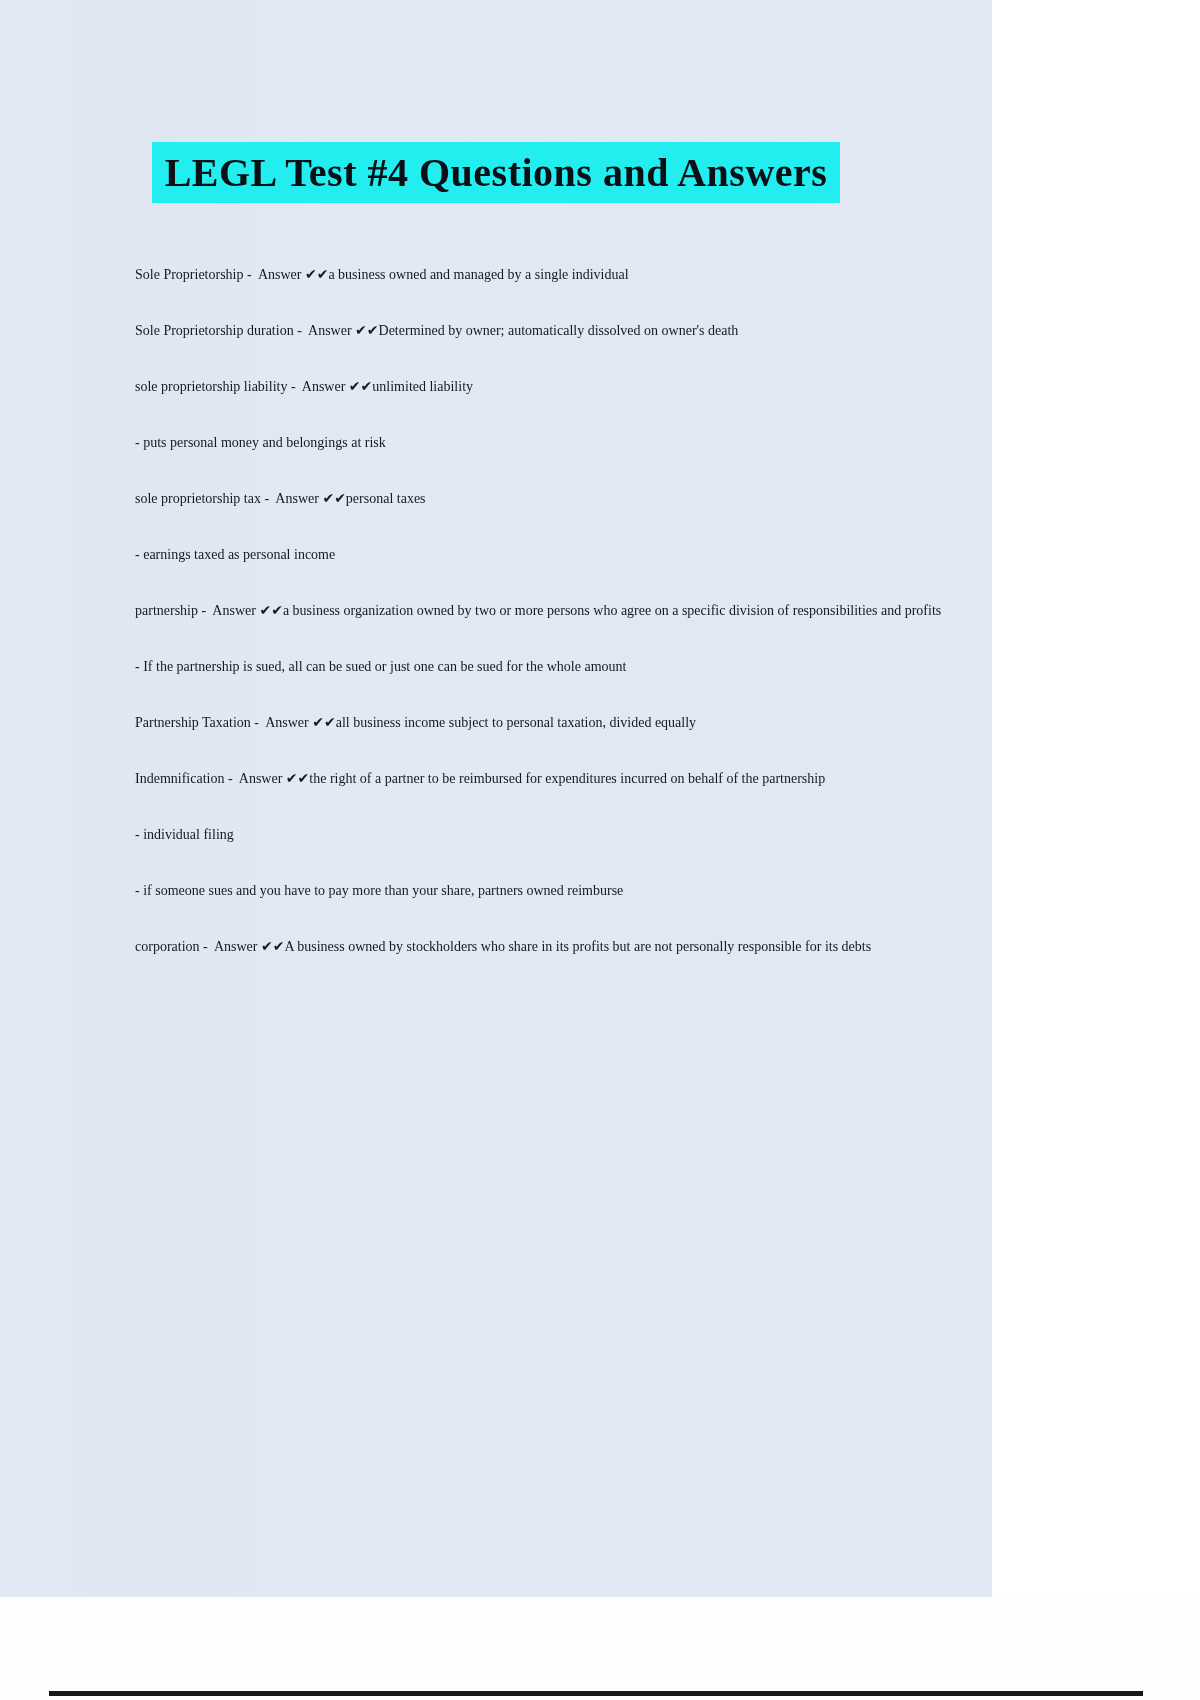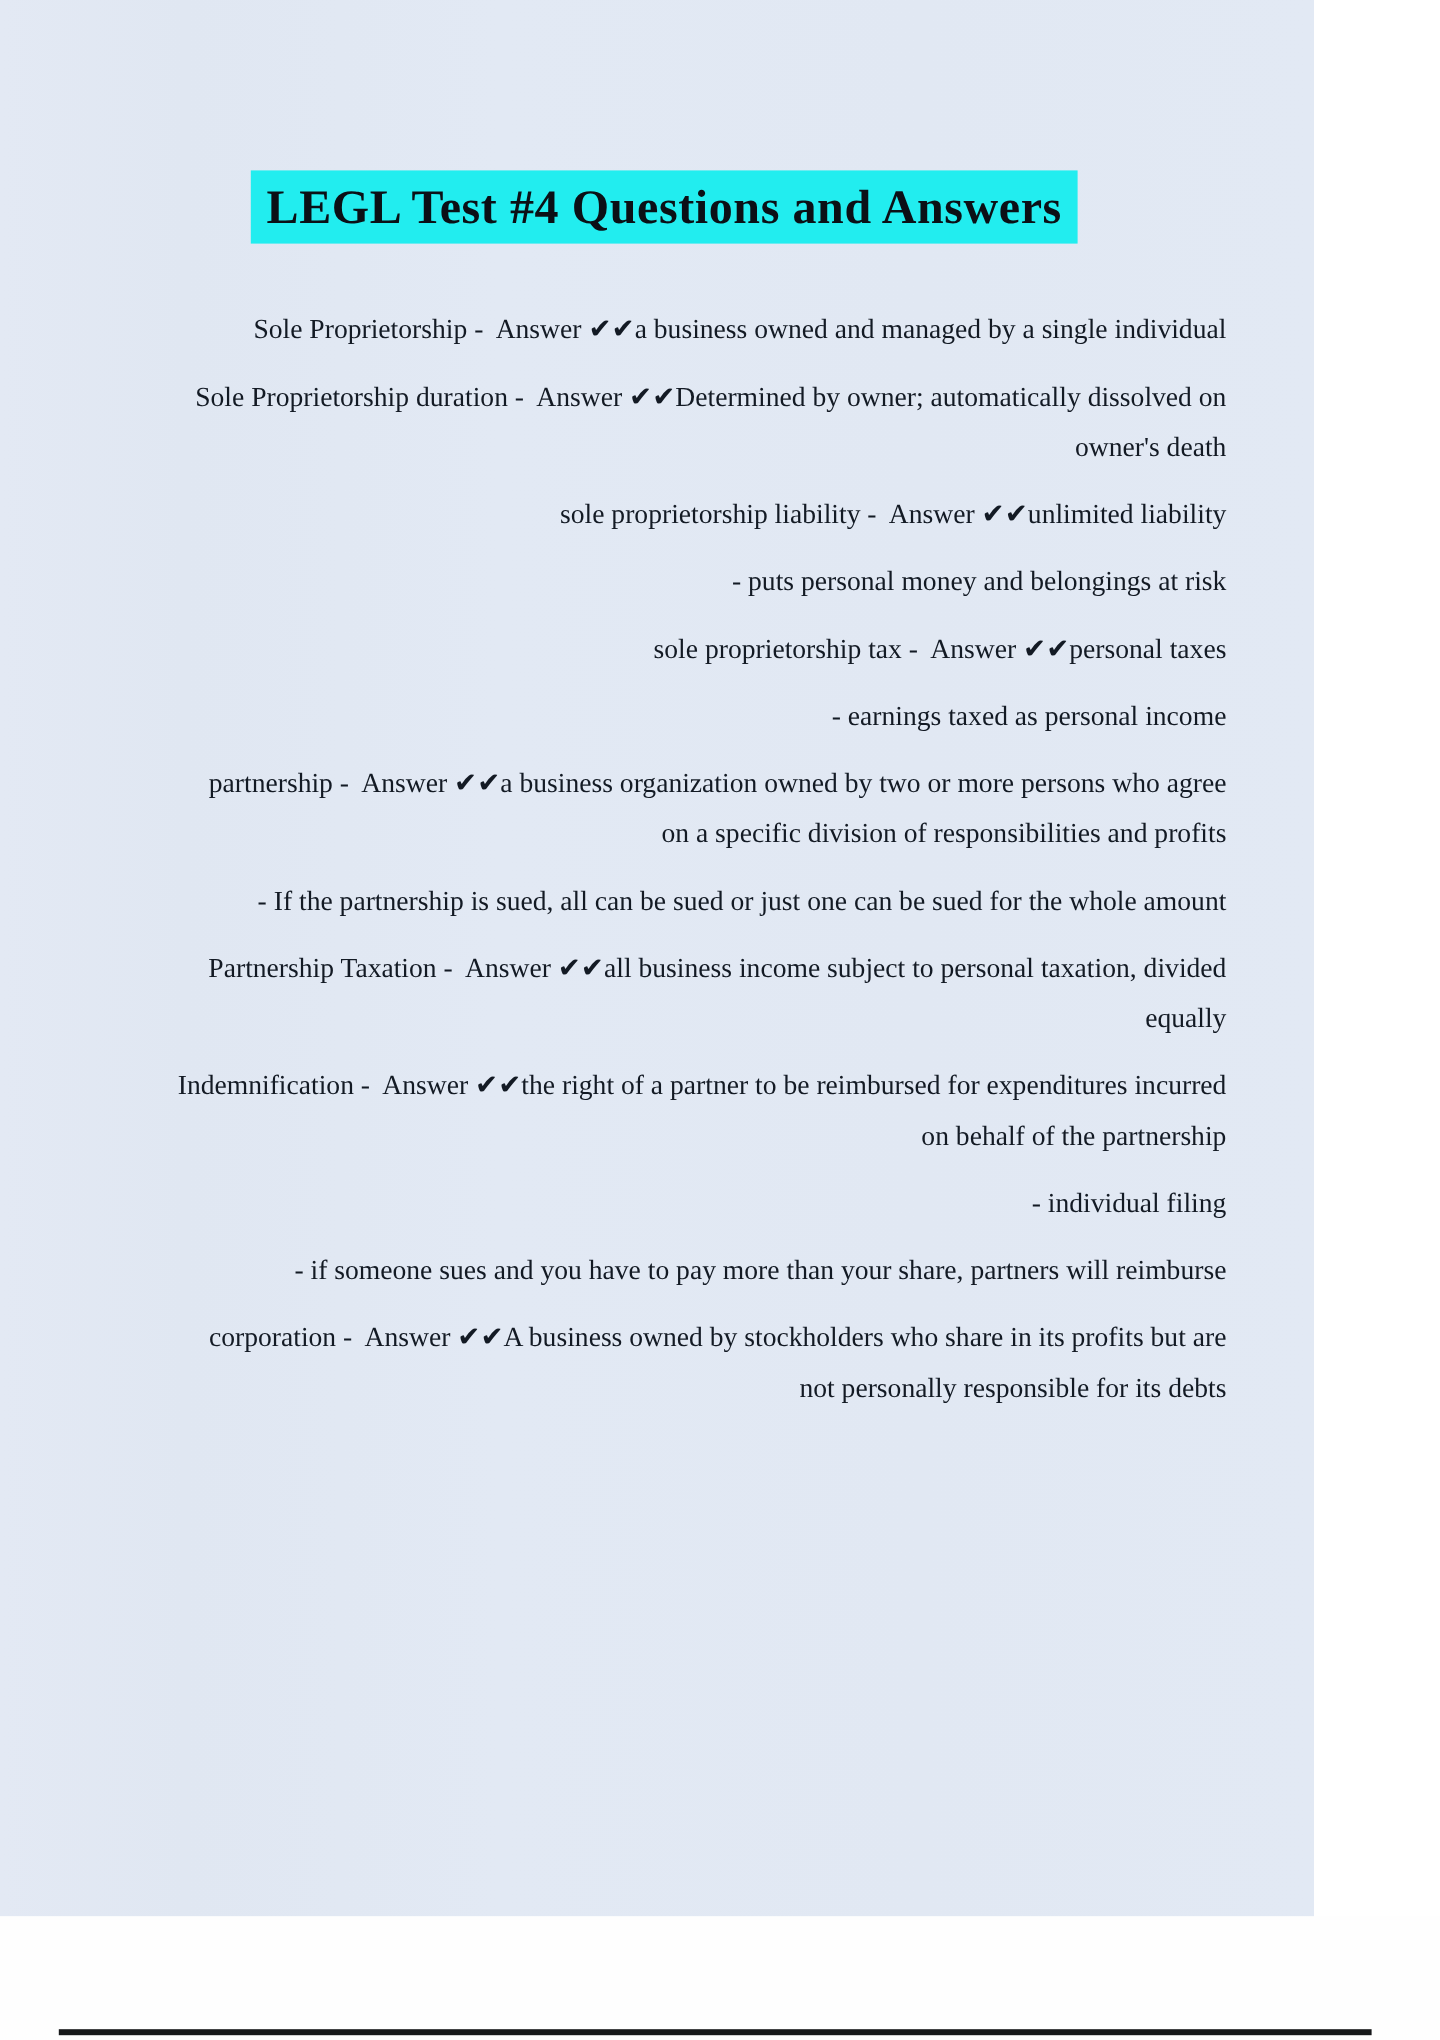--- a/index.html
+++ b/index.html
@@ -10,46 +10,44 @@
     --divider: #17181a;
   }
   * { margin: 0; padding: 0; box-sizing: border-box; }
   html, body {
     width: 1200px;
     height: 1700px;
     overflow: hidden;
     font-family: "Liberation Serif", "DejaVu Serif", serif;
   }
   .page {
-    width: 1095px;
+    width: 992px;
     height: 1597px;
     background: linear-gradient(90deg, #e3e9f4 0%, #e0e7f2 14%, #e2e9f4 38%, #e1e8f3 70%, #e2e9f4 100%);
     padding-top: 142px;
-    padding-left: 12px;
   }
   .title-row {
     text-align: center;
   }
   .title-highlight {
     display: inline-block;
     background: var(--highlight);
     color: #0b1016;
     font-size: 40px;
     font-weight: bold;
     line-height: 61px;
     padding: 0 13px;
     letter-spacing: 0.5px;
     white-space: nowrap;
   }
   .content {
     margin: 51px 190px 0 135px;
     width: 875px;
     color: var(--text);
-    font-size: 23px;
-    text-align: right;
+    font-size: 14px;
   }
   .content p {
     line-height: 42px;
     margin-bottom: 14px;
     white-space: pre-wrap;
   }
   .footer {
     position: relative;
     width: 1200px;
     height: 103px;
@@ -90,21 +88,21 @@
 
 
       <p>- If the partnership is sued, all can be sued or just one can be sued for the whole amount</p>
 
       <p>Partnership Taxation -  Answer ✔✔all business income subject to personal taxation, divided equally</p>
 
       <p>Indemnification -  Answer ✔✔the right of a partner to be reimbursed for expenditures incurred on behalf of the partnership</p>
 
       <p>- individual filing</p>
 
-      <p>- if someone sues and you have to pay more than your share, partners will reimburse</p>
+      <p>- if someone sues and you have to pay more than your share, partners owned reimburse</p>
 
       <p>corporation -  Answer ✔✔A business owned by stockholders who share in its profits but are not personally responsible for its debts</p>
     </div>
 </div>
 
 <div class="footer">
   <div class="divider-line"></div>
 </div>
 
 </body></html>

